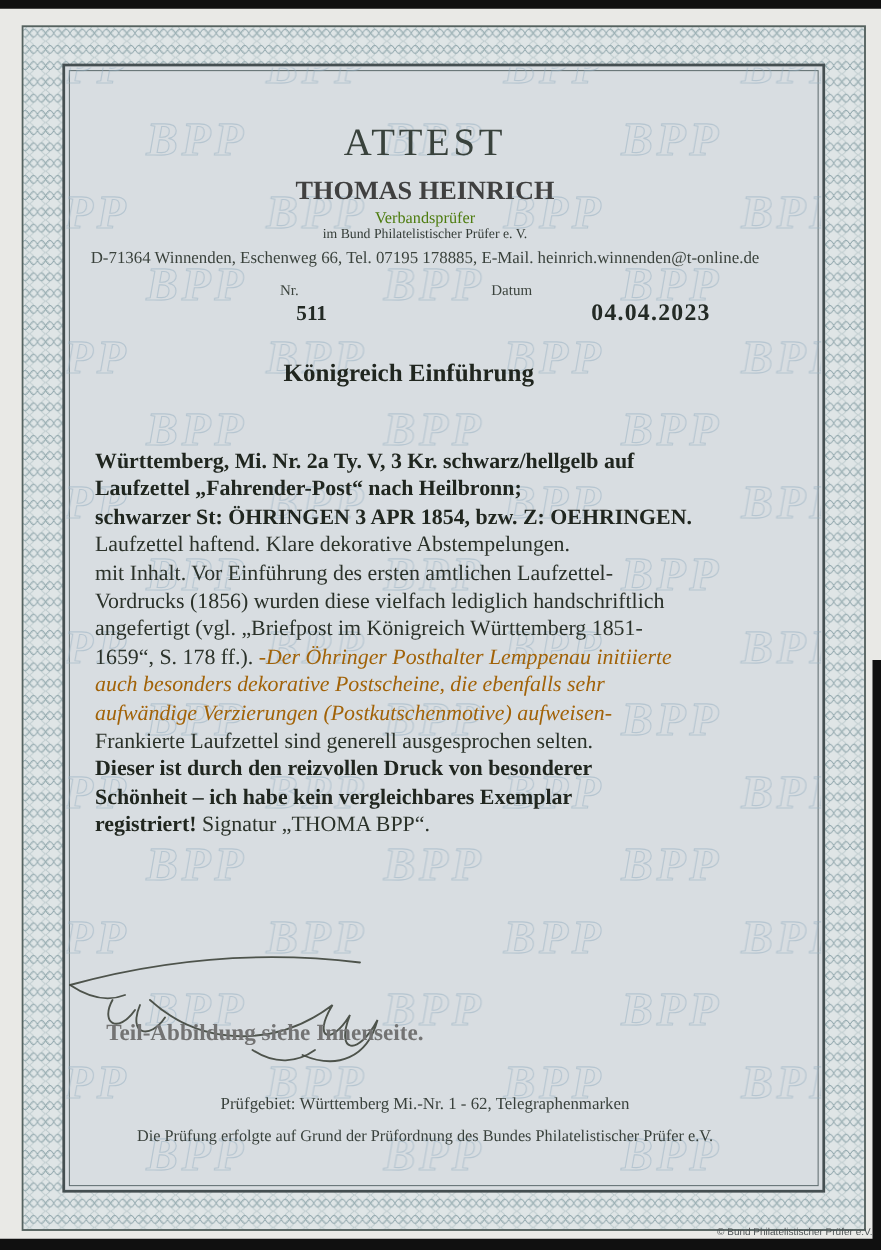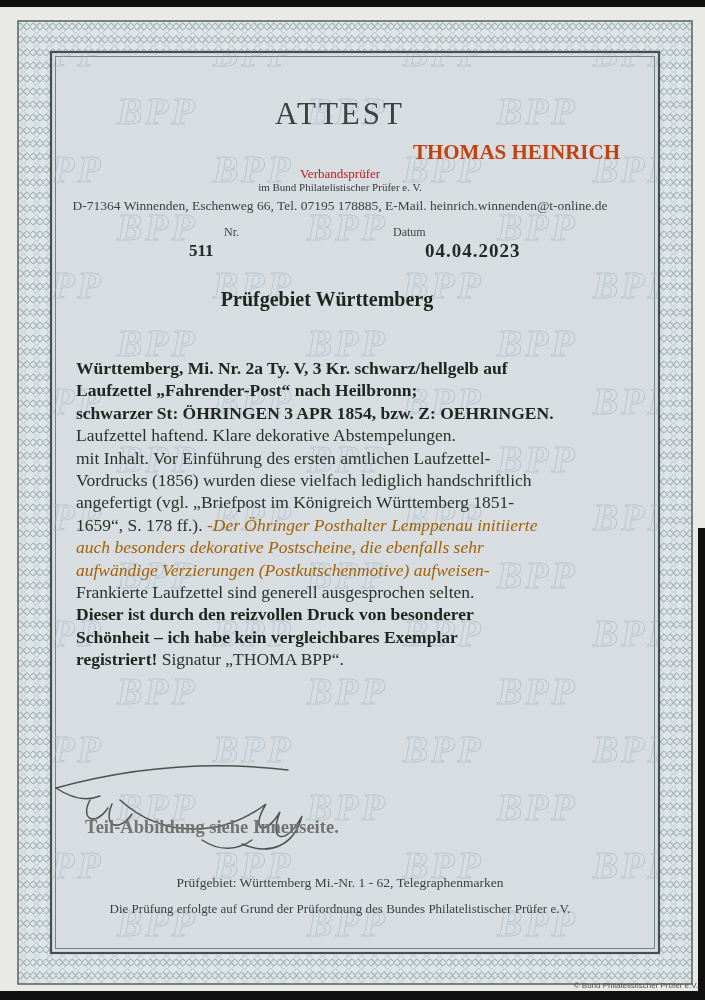--- a/index.html
+++ b/index.html
@@ -29,38 +29,38 @@
   }
 
   .content { position:absolute; left:0; top:0; width:676px; height:965px; z-index:2; }
 
   .title {
     position:absolute; left:43px; top:76px; width:560px;
     text-align:center; font-size:31px; letter-spacing:3px; color:#39423c;
   }
   .examiner {
     position:absolute; left:43px; top:120px; width:560px;
-    text-align:right; font-size:21px; font-weight:bold; color:#c2410c;
+    text-align:center; font-size:21px; font-weight:bold; color:#404040;
   }
   .role {
     position:absolute; left:43px; top:146px; width:560px;
-    text-align:center; font-size:13px; color:#b91c1c;
+    text-align:center; font-size:13px; color:#4d7c0f;
   }
   .association {
     position:absolute; left:43px; top:161px; width:560px;
     text-align:center; font-size:11px; color:#343c37;
   }
   .address {
     position:absolute; left:13px; top:178px; width:620px;
     text-align:center; font-size:13.5px; color:#3a423c; white-space:nowrap;
   }
   .meta-label { position:absolute; font-size:12px; color:#3c443e; }
   .meta-label.nr { left:171px; top:205px;margin-left:36px; }
   .meta-label.datum { left:376px; top:205px; }
-  .meta-value { position:absolute; font-weight:bold; color:#232a25; }
+  .meta-value { position:absolute; font-weight:bold; color:#232a25;margin-left:48px; }
   .meta-value.nr { left:172px; top:221px; font-size:17px; }
   .meta-value.datum { left:408px; top:220px; font-size:19px; letter-spacing:1px; }
   .subject {
     position:absolute; left:30px; top:268px; width:560px;
     text-align:center; font-size:20px; font-weight:bold; color:#20261f;
   }
   .body-text {
     position:absolute; left:59px; top:337px; width:575px;
     font-size:17.5px; line-height:22.4px; color:#2b322a;
   }
@@ -121,21 +121,21 @@
     <div class="examiner">THOMAS HEINRICH</div>
     <div class="role">Verbandsprüfer</div>
     <div class="association">im Bund Philatelistischer Prüfer e. V.</div>
     <div class="address">D-71364 Winnenden, Eschenweg 66, Tel. 07195 178885, E-Mail. heinrich.winnenden@t-online.de</div>
 
     <div class="meta-label nr">Nr.</div>
     <div class="meta-value nr">511</div>
     <div class="meta-label datum">Datum</div>
     <div class="meta-value datum">04.04.2023</div>
 
-    <div class="subject">Prüfgebiet Württemberg</div>
+    <div class="subject">Königreich Einführung</div>
 
     <div class="body-text" id="body-lines">
         <div class="bline"><span class="seg-b">Württemberg, Mi. Nr. 2a Ty. V, 3 Kr. schwarz/hellgelb auf</span></div>
         <div class="bline"><span class="seg-b">Laufzettel „Fahrender-Post“ nach Heilbronn;</span></div>
         <div class="bline"><span class="seg-b">schwarzer St: ÖHRINGEN 3 APR 1854, bzw. Z: OEHRINGEN.</span></div>
         <div class="bline"><span class="seg-r">Laufzettel haftend. Klare dekorative Abstempelungen.</span></div>
         <div class="bline"><span class="seg-r">mit Inhalt. Vor Einführung des ersten amtlichen Laufzettel-</span></div>
         <div class="bline"><span class="seg-r">Vordrucks (1856) wurden diese vielfach lediglich handschriftlich</span></div>
         <div class="bline"><span class="seg-r">angefertigt (vgl. „Briefpost im Königreich Württemberg 1851-</span></div>
         <div class="bline"><span class="seg-r">1659“, S. 178 ff.).  </span><span class="seg-i">-Der Öhringer Posthalter Lemppenau initiierte</span></div>

